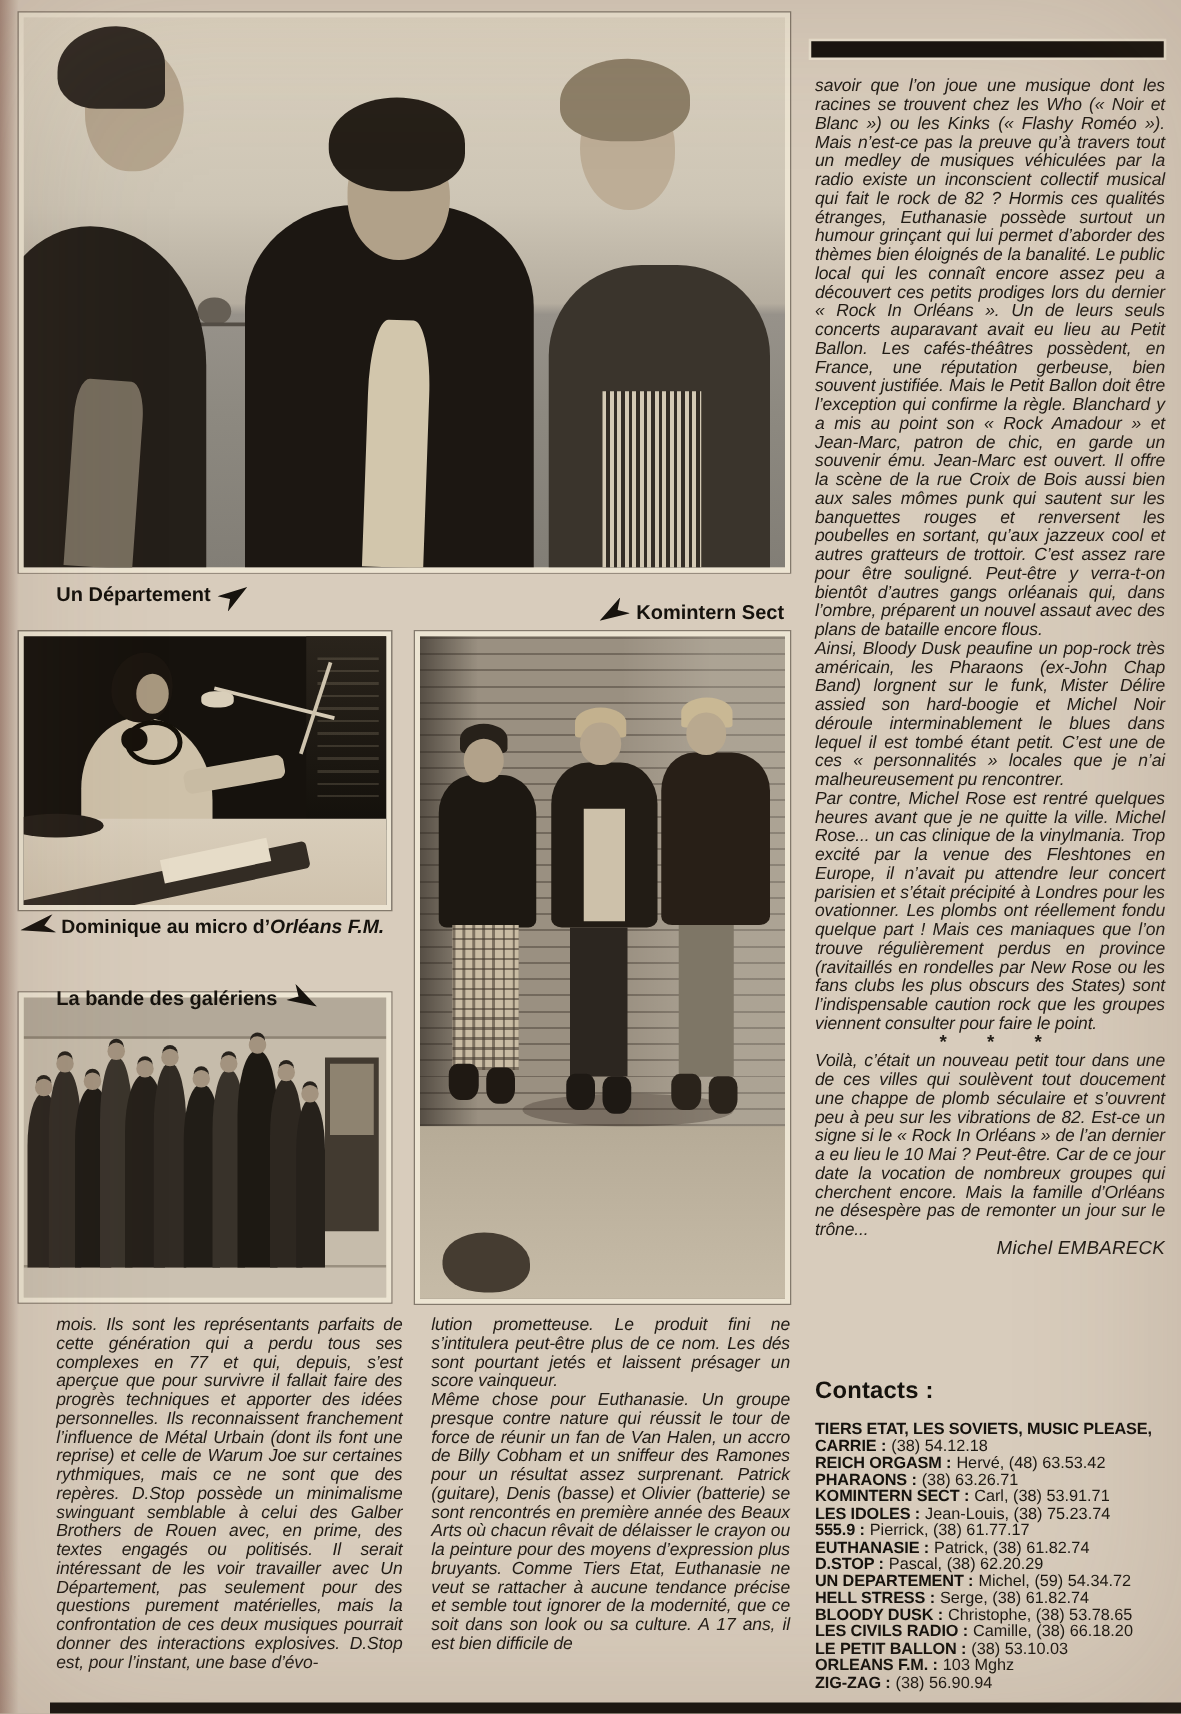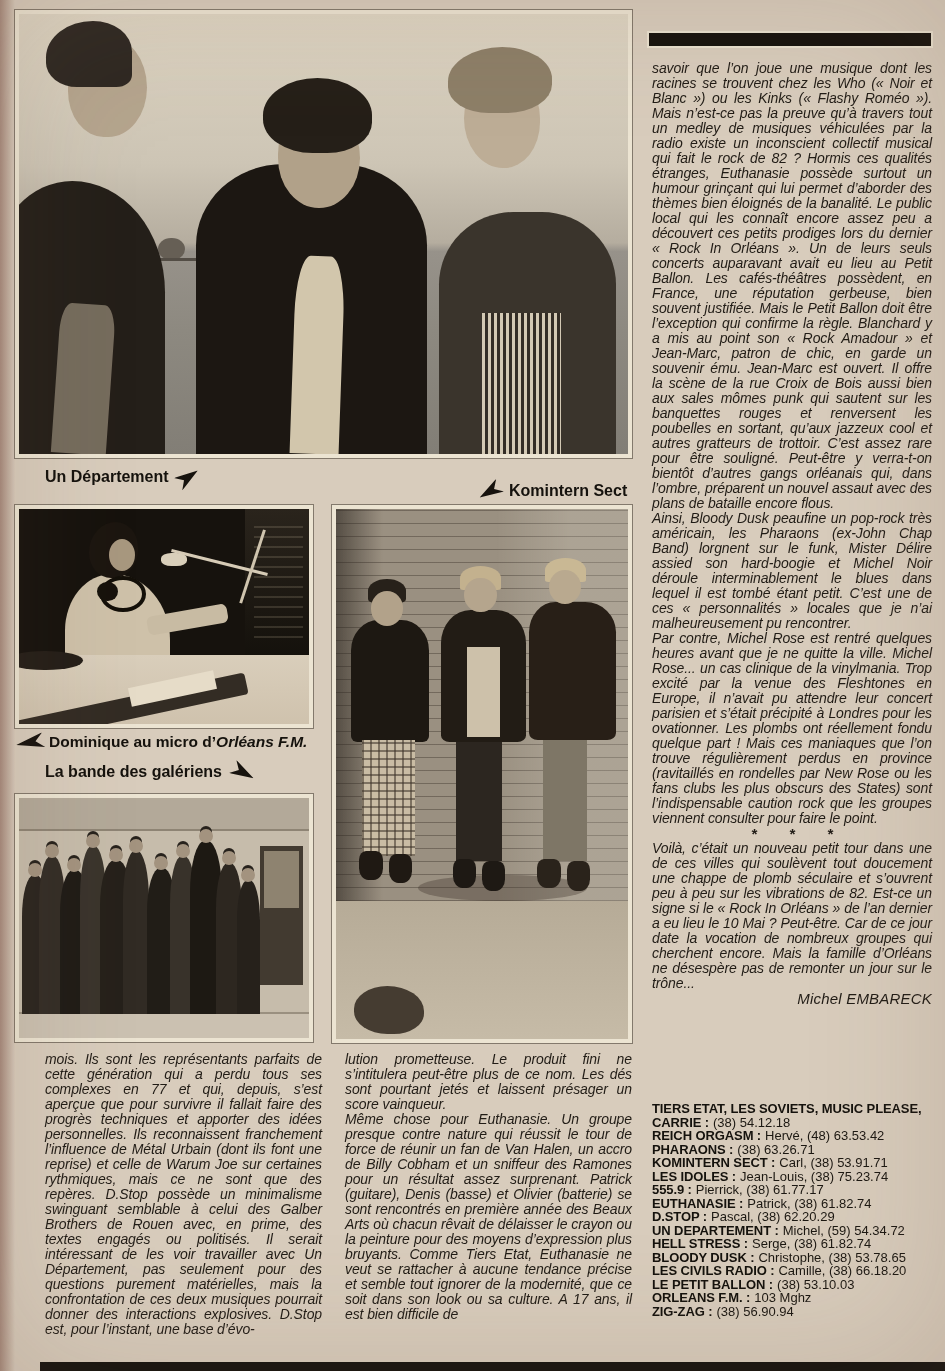--- a/index.html
+++ b/index.html
@@ -163,21 +163,21 @@
     <div class="p2-cup"></div>
     <div class="p2-desk"></div>
     <div class="p2-turn"></div>
     <div class="p2-diag"></div>
     <div class="p2-paper"></div>
   </div>
 
   <div class="cap" style="left:16px;top:733px;font-size:15.5px;">
     <span class="dart dart-l w"></span><span>Dominique au micro d’</span><i>Orléans F.M.</i>
   </div>
-  <div class="cap" style="left:45px;top:763px;">
+  <div class="cap" style="left:45px;top:791px;">
     <span>La bande des galériens</span><span class="dart dart-r se"></span>
   </div>
 
   <div class="photo ph3">
     <div class="p3-ceil"></div>
     <div class="p3-floor"></div>
     <div class="p3-pin"></div>
     <div class="p3-pinface"></div>
     <div class="fig" style="left:1%;width:9%;height:58%;background:#2a251f;"></div>
     <div class="fig" style="left:7%;width:9%;height:66%;background:#332d26;"></div>
@@ -222,20 +222,21 @@
   <div class="body-txt colR">
     <p>savoir que l’on joue une musique dont les racines se trouvent chez les Who (« Noir et Blanc ») ou les Kinks (« Flashy Roméo »). Mais n’est-ce pas la preuve qu’à travers tout un medley de musiques véhiculées par la radio existe un inconscient collectif musical qui fait le rock de 82 ? Hormis ces qualités étranges, Euthanasie possède surtout un humour grinçant qui lui permet d’aborder des thèmes bien éloignés de la banalité. Le public local qui les connaît encore assez peu a découvert ces petits prodiges lors du dernier « Rock In Orléans ». Un de leurs seuls concerts auparavant avait eu lieu au Petit Ballon. Les cafés-théâtres possèdent, en France, une réputation gerbeuse, bien souvent justifiée. Mais le Petit Ballon doit être l’exception qui confirme la règle. Blanchard y a mis au point son « Rock Amadour » et Jean-Marc, patron de chic, en garde un souvenir ému. Jean-Marc est ouvert. Il offre la scène de la rue Croix de Bois aussi bien aux sales mômes punk qui sautent sur les banquettes rouges et renversent les poubelles en sortant, qu’aux jazzeux cool et autres gratteurs de trottoir. C’est assez rare pour être souligné. Peut-être y verra-t-on bientôt d’autres gangs orléanais qui, dans l’ombre, préparent un nouvel assaut avec des plans de bataille encore flous.</p>
     <p>Ainsi, Bloody Dusk peaufine un pop-rock très américain, les Pharaons (ex-John Chap Band) lorgnent sur le funk, Mister Délire assied son hard-boogie et Michel Noir déroule interminablement le blues dans lequel il est tombé étant petit. C’est une de ces « personnalités » locales que je n’ai malheureusement pu rencontrer.</p>
     <p>Par contre, Michel Rose est rentré quelques heures avant que je ne quitte la ville. Michel Rose... un cas clinique de la vinylmania. Trop excité par la venue des Fleshtones en Europe, il n’avait pu attendre leur concert parisien et s’était précipité à Londres pour les ovationner. Les plombs ont réellement fondu quelque part ! Mais ces maniaques que l’on trouve régulièrement perdus en province (ravitaillés en rondelles par New Rose ou les fans clubs les plus obscurs des States) sont l’indispensable caution rock que les groupes viennent consulter pour faire le point.</p>
     <p class="stars">* * *</p>
     <p>Voilà, c’était un nouveau petit tour dans une de ces villes qui soulèvent tout doucement une chappe de plomb séculaire et s’ouvrent peu à peu sur les vibrations de 82. Est-ce un signe si le « Rock In Orléans » de l’an dernier a eu lieu le 10 Mai ? Peut-être. Car de ce jour date la vocation de nombreux groupes qui cherchent encore. Mais la famille d’Orléans ne désespère pas de remonter un jour sur le trône...</p>
     <p class="byline">Michel EMBARECK</p>
   </div>
 
   <div class="contacts">
+    <h2>Contacts :</h2>
     <div class="contact"><b>TIERS ETAT, LES SOVIETS, MUSIC PLEASE, CARRIE :</b><span>(38) 54.12.18</span></div>
     <div class="contact"><b>REICH ORGASM :</b><span>Hervé, (48) 63.53.42</span></div>
     <div class="contact"><b>PHARAONS :</b><span>(38) 63.26.71</span></div>
     <div class="contact"><b>KOMINTERN SECT :</b><span>Carl, (38) 53.91.71</span></div>
     <div class="contact"><b>LES IDOLES :</b><span>Jean-Louis, (38) 75.23.74</span></div>
     <div class="contact"><b>555.9 :</b><span>Pierrick, (38) 61.77.17</span></div>
     <div class="contact"><b>EUTHANASIE :</b><span>Patrick, (38) 61.82.74</span></div>
     <div class="contact"><b>D.STOP :</b><span>Pascal, (38) 62.20.29</span></div>
     <div class="contact"><b>UN DEPARTEMENT :</b><span>Michel, (59) 54.34.72</span></div>
     <div class="contact"><b>HELL STRESS :</b><span>Serge, (38) 61.82.74</span></div>

